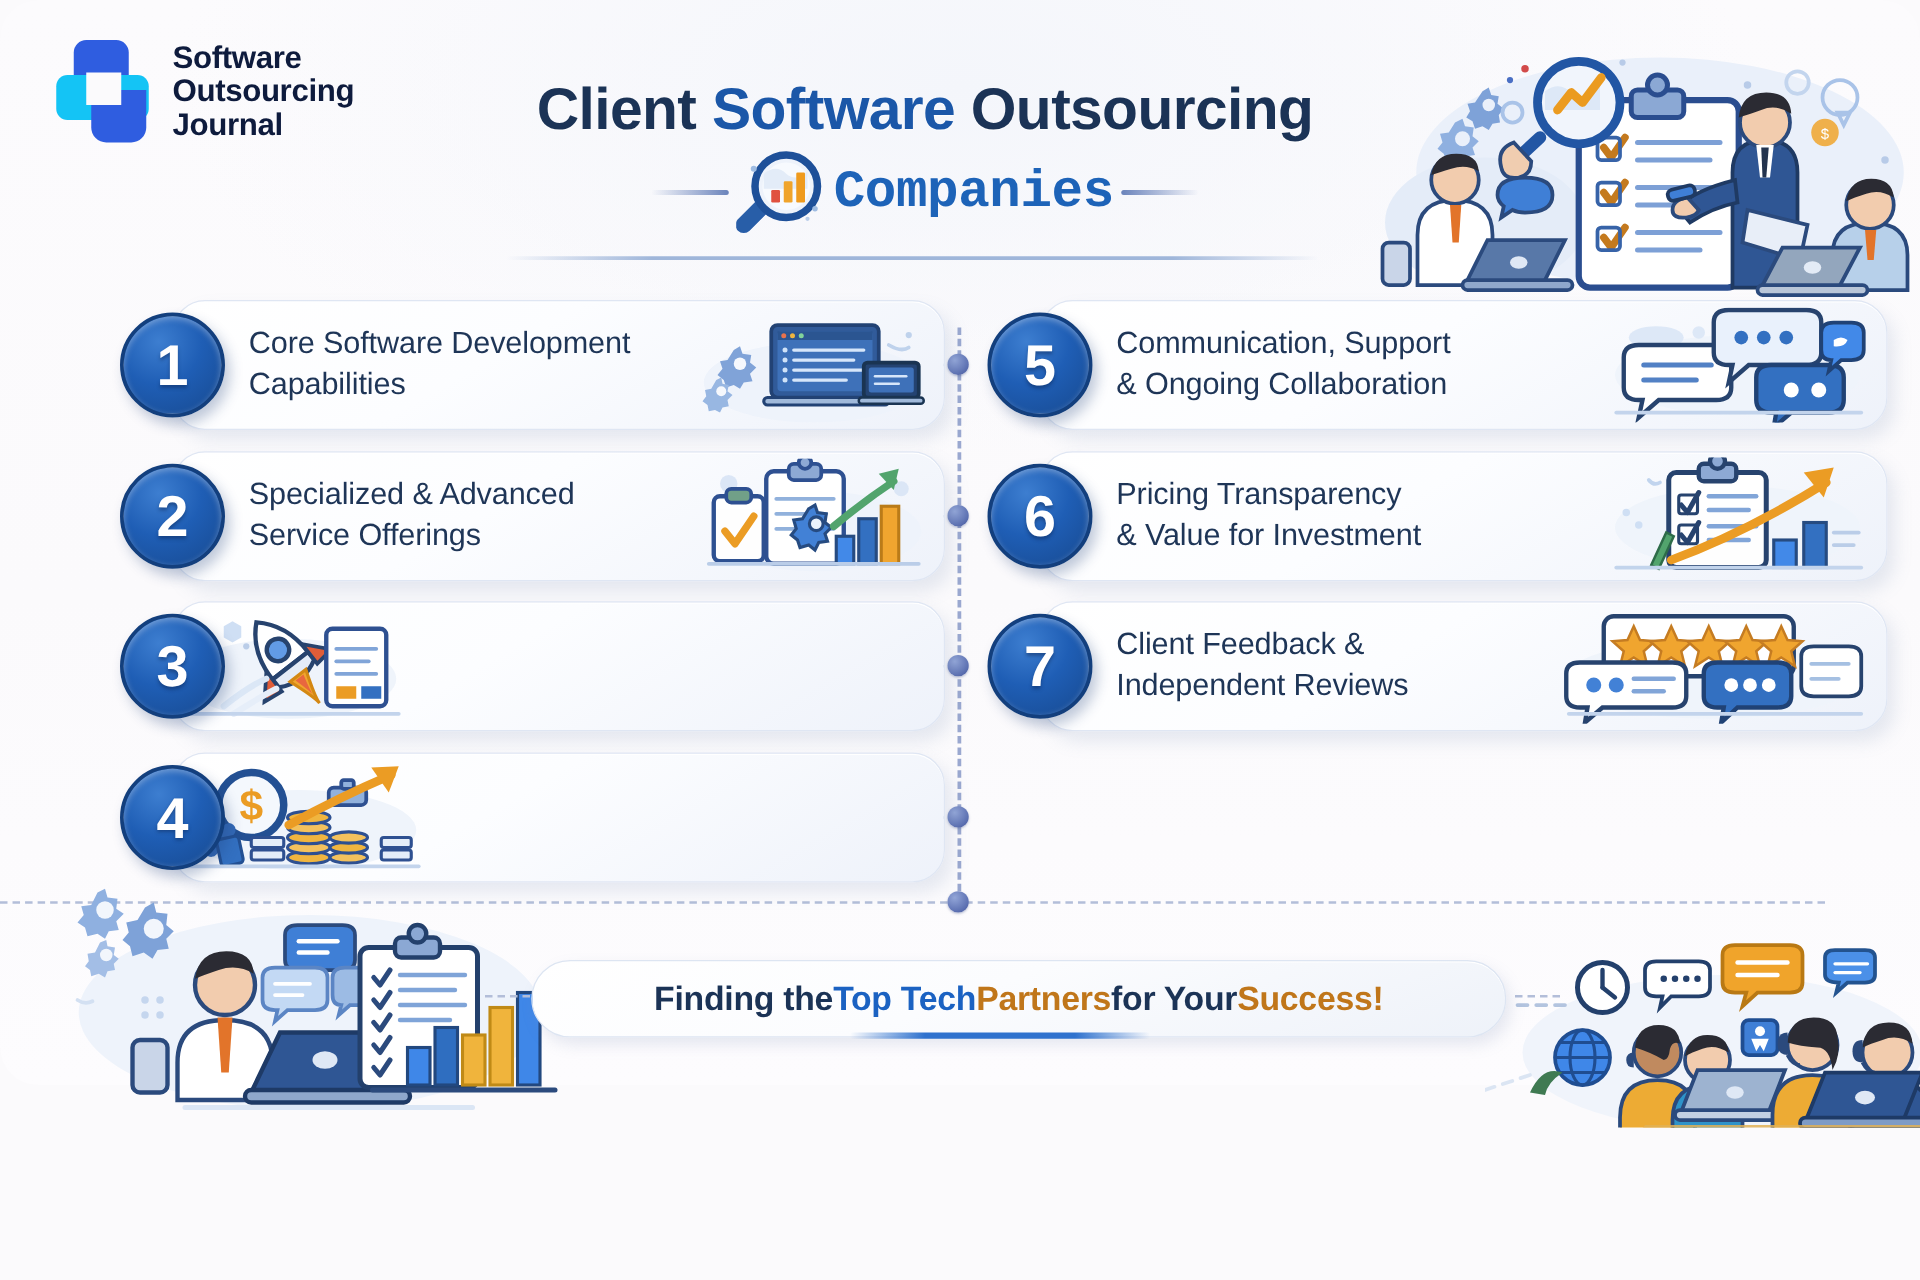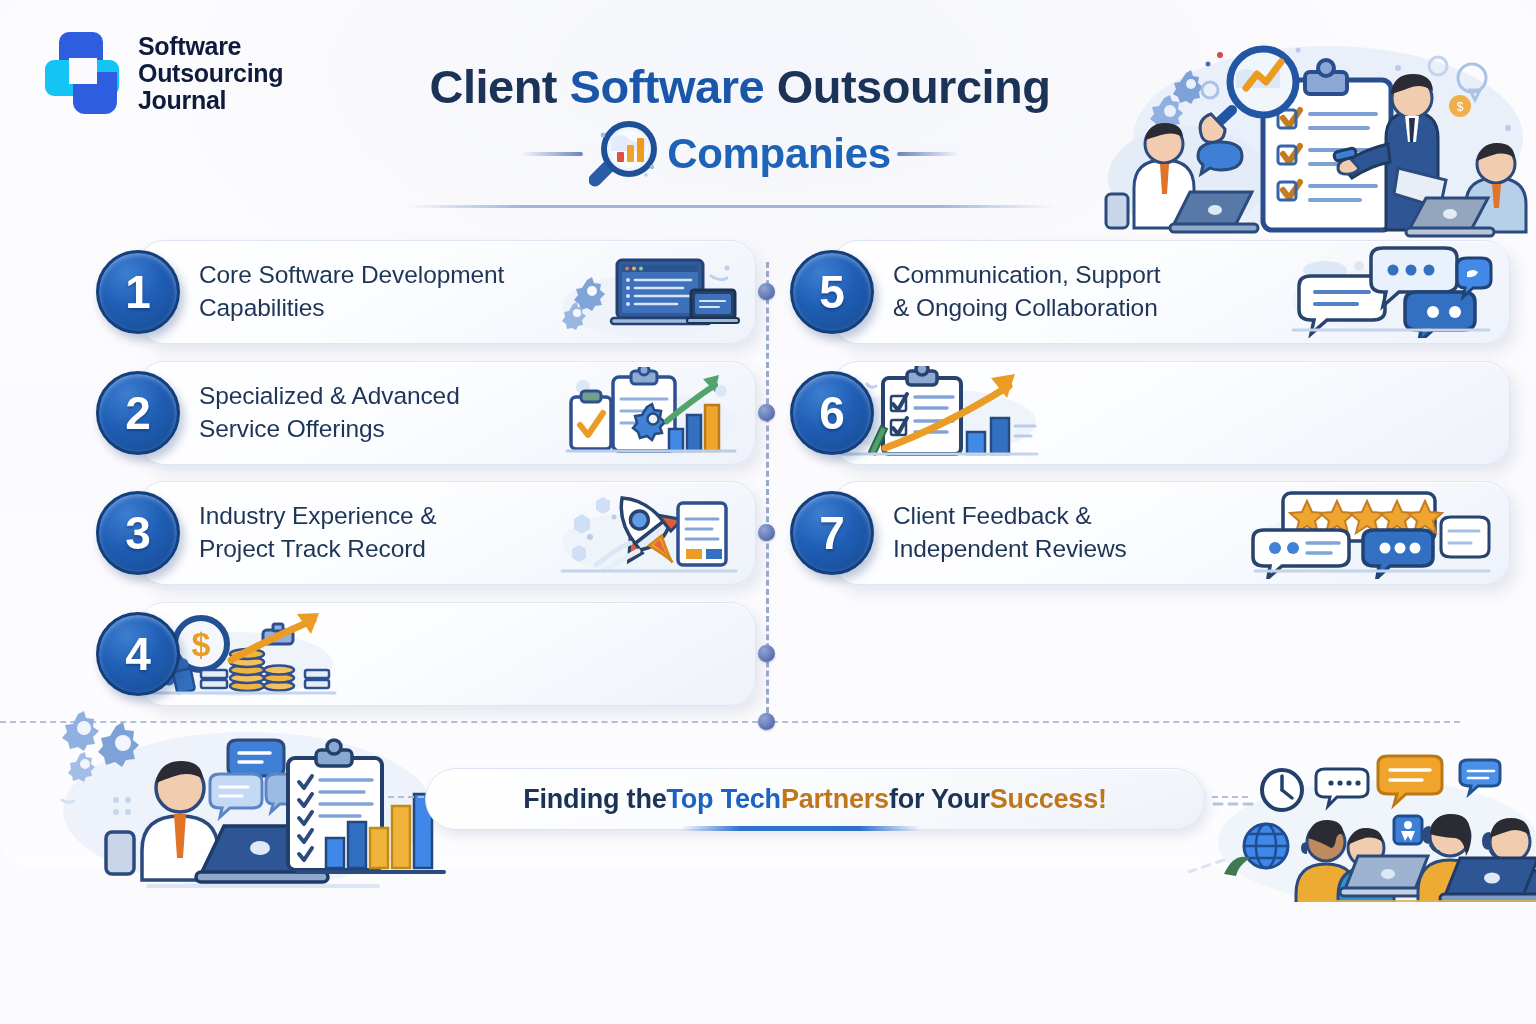--- a/index.html
+++ b/index.html
@@ -36,21 +36,21 @@
   
   .title-block { position: absolute; left: 370px; top: 62px; width: 740px; text-align: center; }
   .title-line1 {
     font-size: 47px; font-weight: bold; letter-spacing: -0.5px;
     color: #1b3356; line-height: 1.05; white-space: nowrap;
     text-shadow: 0 1px 1px rgba(255,255,255,0.8);
   }
   .t-blue { color: #1b57a8; }
   .title-line2 {
     margin-top: 8px; display: flex; align-items: center; justify-content: center; gap: 6px;
-    font-size: 42px; font-weight: bold; letter-spacing: -0.3px; line-height: 1.05;
+    font-size: 42px; font-weight: bold; letter-spacing: -0.3px; line-height: 1.05; font-family: Liberation Mono, monospace;
   }
   .t-companies { color: #1d63b8; }
   .t-explained { color: #d4860f; }
   .deco-dash { width: 62px; height: 4px; border-radius: 2px;
     background: linear-gradient(90deg, rgba(120,145,195,0) 0%, #6a83bb 100%); }
   .deco-dash.right { background: linear-gradient(90deg, #6a83bb 0%, rgba(120,145,195,0) 100%); }
   .title-rule { position: absolute; left: 405px; top: 205px; width: 650px; height: 3px;
     background: linear-gradient(90deg, rgba(150,175,220,0) 0%, #9fb6da 18%, #9fb6da 82%, rgba(150,175,220,0) 100%); border-radius: 2px; }
 
   .mag-inline { width: 74px; height: 70px; flex: 0 0 auto; margin-right: -2px; }
@@ -342,22 +342,20 @@
           <path d="M142 12 l16 -4 -4 17z" fill="#4fa36b"></path>
           <line x1="6" y1="84" x2="174" y2="84" stroke="#b9cde8" stroke-width="3" stroke-linecap="round"></line>
         </svg>
       </div>
     </div>
   </div>
 
   <div class="row" style="left:96px; top:481px; width:660px;">
     <div class="badge">3</div>
     <div class="card">
-      <div class="card-text">Industry Experience &amp;
-Project Track Record</div>
       <div class="card-icon">
         <svg width="185" height="92" viewBox="0 0 185 92" aria-hidden="true">
           <ellipse cx="92" cy="56" rx="86" ry="32" fill="#eff4fb"></ellipse>
           <g fill="#cfdff4">
             <path d="M18 32 l8-5 8 5 0 10 -8 5 -8-5z"></path>
             <path d="M40 14 l7-4 7 4 0 9 -7 4 -7-4z"></path>
             <path d="M16 62 l7-4 7 4 0 9 -7 4 -7-4z"></path>
           </g>
           <circle cx="34" cy="50" r="3" fill="#b9cde8"></circle>
           <circle cx="58" cy="30" r="2.5" fill="#b9cde8"></circle>
@@ -456,20 +454,22 @@
           <path d="M182 26 q6 -4 11 0 q-2 6 -11 5z" fill="#ffffff"></path>
           <line x1="8" y1="84" x2="204" y2="84" stroke="#c2d4ec" stroke-width="3" stroke-linecap="round"></line>
         </svg>
       </div>
     </div>
   </div>
 
   <div class="row" style="left:790px; top:361px; width:720px;">
     <div class="badge">6</div>
     <div class="card">
+      <div class="card-text">Pricing Transparency
+&amp; Value for Investment</div>
       <div class="card-icon">
         <svg width="210" height="94" viewBox="0 0 210 94" aria-hidden="true">
           <ellipse cx="105" cy="56" rx="98" ry="33" fill="#eff4fb"></ellipse>
           <circle cx="16" cy="44" r="3" fill="#cfdff4"></circle>
             <circle cx="26" cy="54" r="3" fill="#cfdff4"></circle>
           <path d="M34 18 q4 5 9 2" fill="none" stroke="#c0d4ee" stroke-width="3" stroke-linecap="round"></path>
           <rect x="50" y="12" width="78" height="76" rx="6" fill="#ffffff" stroke="#23406c" stroke-width="4"></rect>
           <rect x="74" y="5" width="30" height="14" rx="4" fill="#8ba8d4" stroke="#23406c" stroke-width="3.5"></rect>
           <circle cx="89" cy="3" r="6" fill="#8ba8d4" stroke="#23406c" stroke-width="3.5"></circle>
           <g fill="none" stroke="#23406c" stroke-width="2.5">

